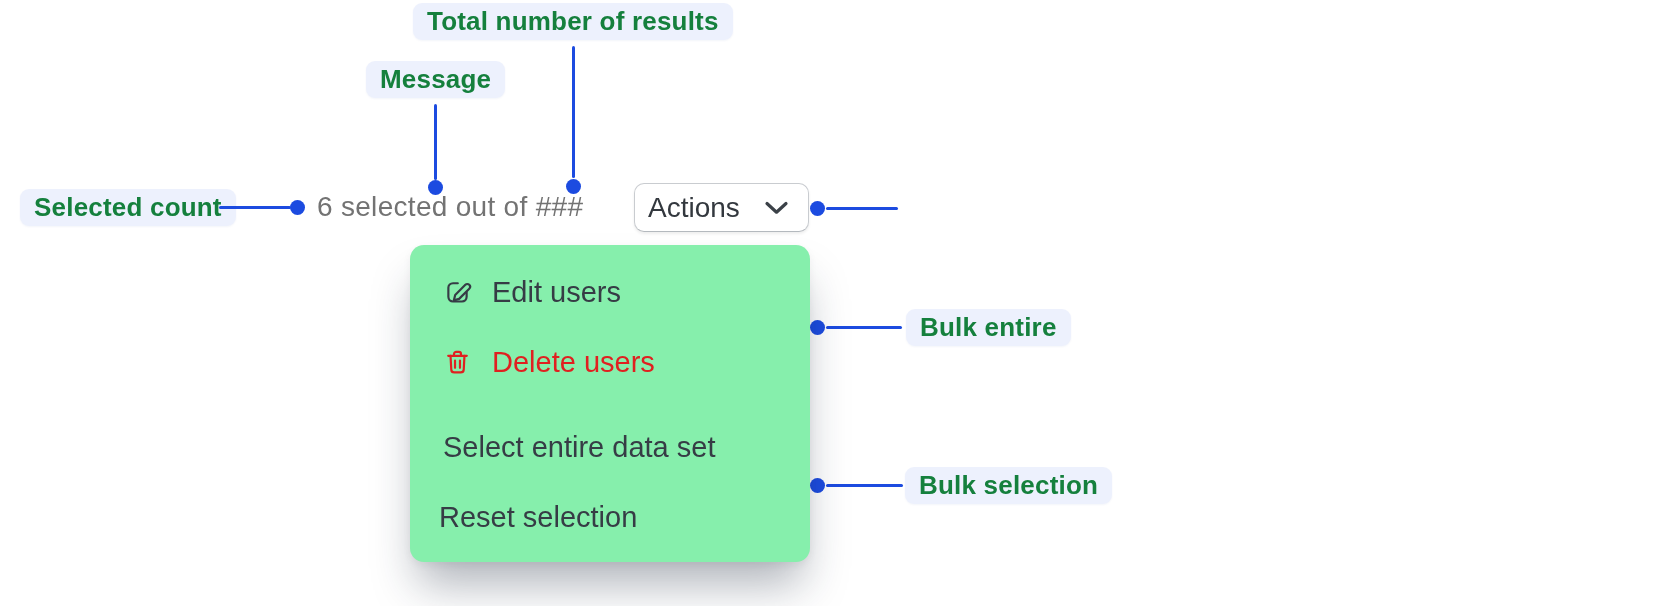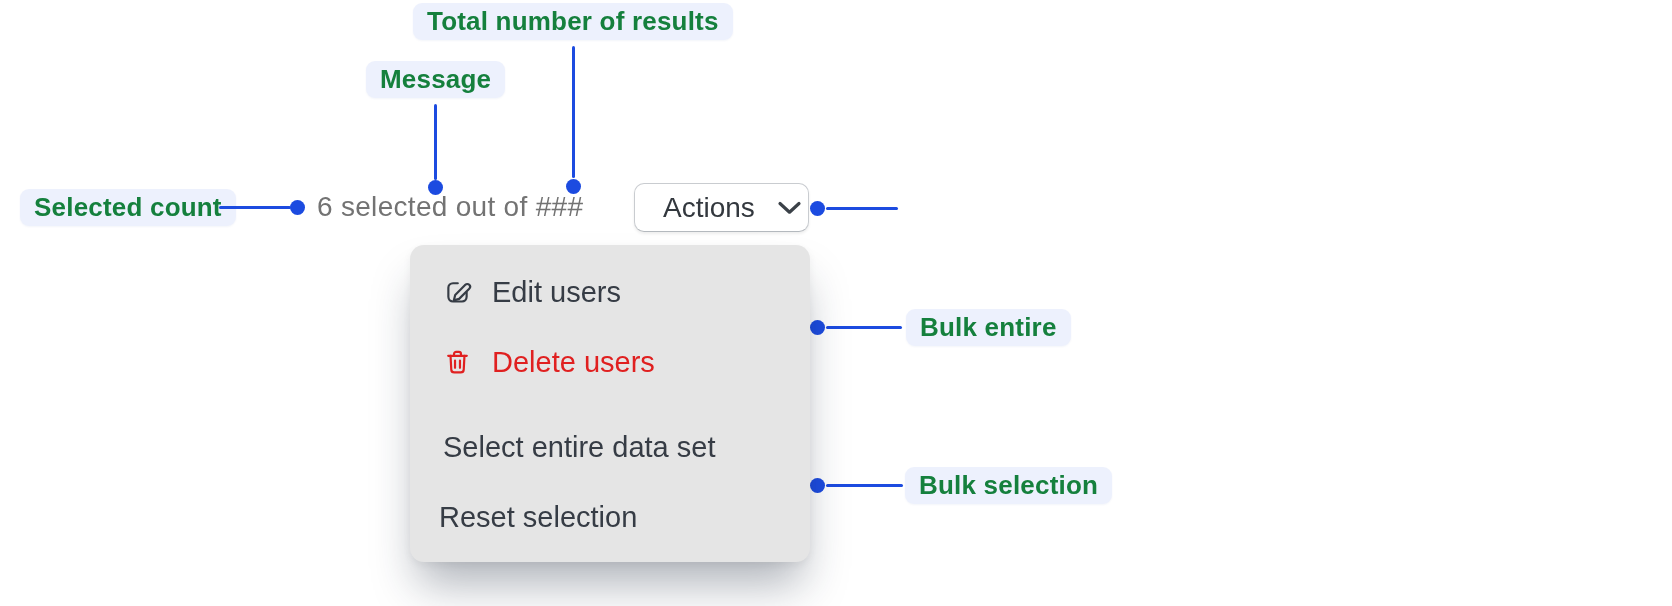--- a/index.html
+++ b/index.html
@@ -42,28 +42,28 @@
   
   .sel-message{
     position:absolute;left:317px;top:190px;height:34px;line-height:34px;
     font-size:28px;color:#737373;letter-spacing:.3px;white-space:nowrap;
   }
   
   .actions-btn{
     position:absolute;left:634px;top:183px;width:175px;height:49px;box-sizing:border-box;
     background:#ffffff;border:1.5px solid #c9ccd0;border-bottom-color:#b4b9be;
     border-radius:10px;display:flex;align-items:center;justify-content:space-between;
-    padding:0 19px 0 28px;box-shadow:0 2px 3px rgba(0,0,0,.07);
+    padding:0 19px 0 13px;box-shadow:0 2px 3px rgba(0,0,0,.07);
     font-size:28px;font-weight:500;color:#33383e;cursor:pointer;gap:22px;
   }
   .chevron{display:flex;align-items:center;color:#3b4148;}
   
   .panel{
     position:absolute;left:410px;top:245px;width:400px;height:317px;
-    background:#e5e5e5;border-radius:14px;
+    background:#86efac;border-radius:14px;
     box-shadow:0 3px 8px rgba(0,0,0,.05),0 30px 45px -8px rgba(30,40,60,.35);
   }
   .menu-item{
     position:absolute;display:flex;align-items:center;height:70px;
     font-size:29px;font-weight:500;color:#363c45;cursor:pointer;white-space:nowrap;
   }
   .mi-icon{display:flex;align-items:center;margin-right:20px;}
   .mi-edit{left:33px;top:12px;}
   .mi-delete{left:33px;top:82px;}
   .mi-delete{color:#e02020;}

